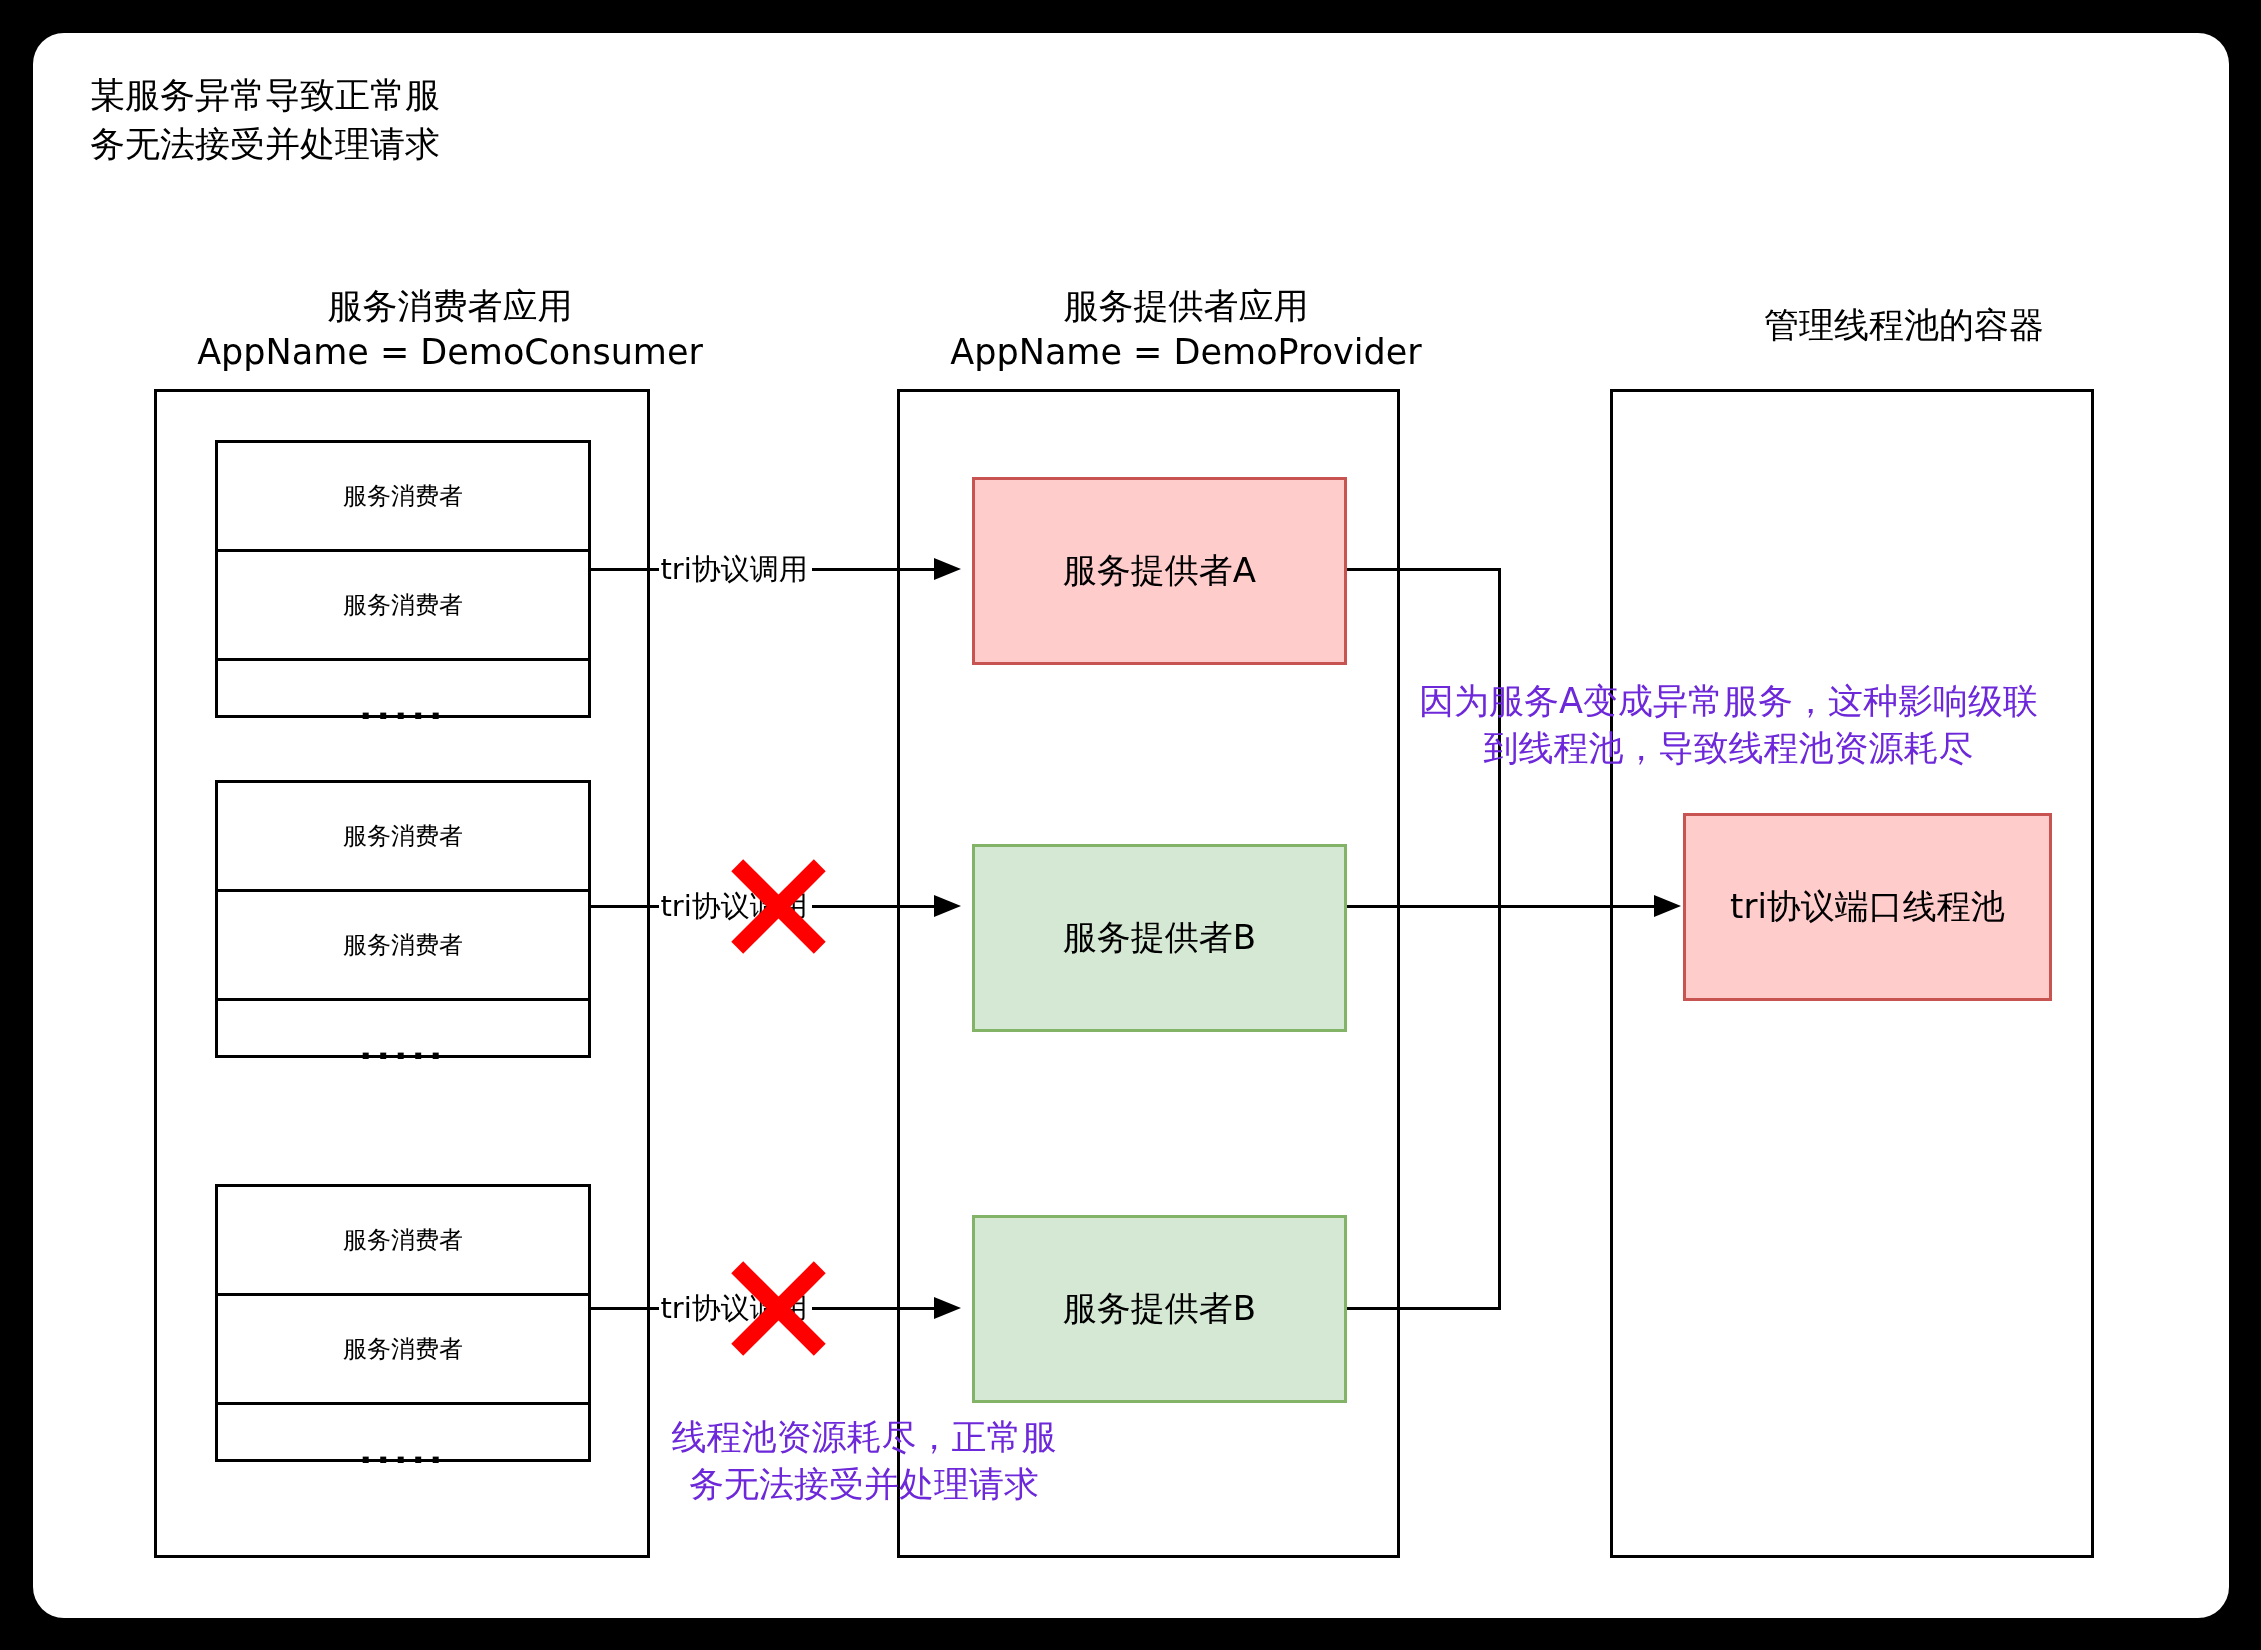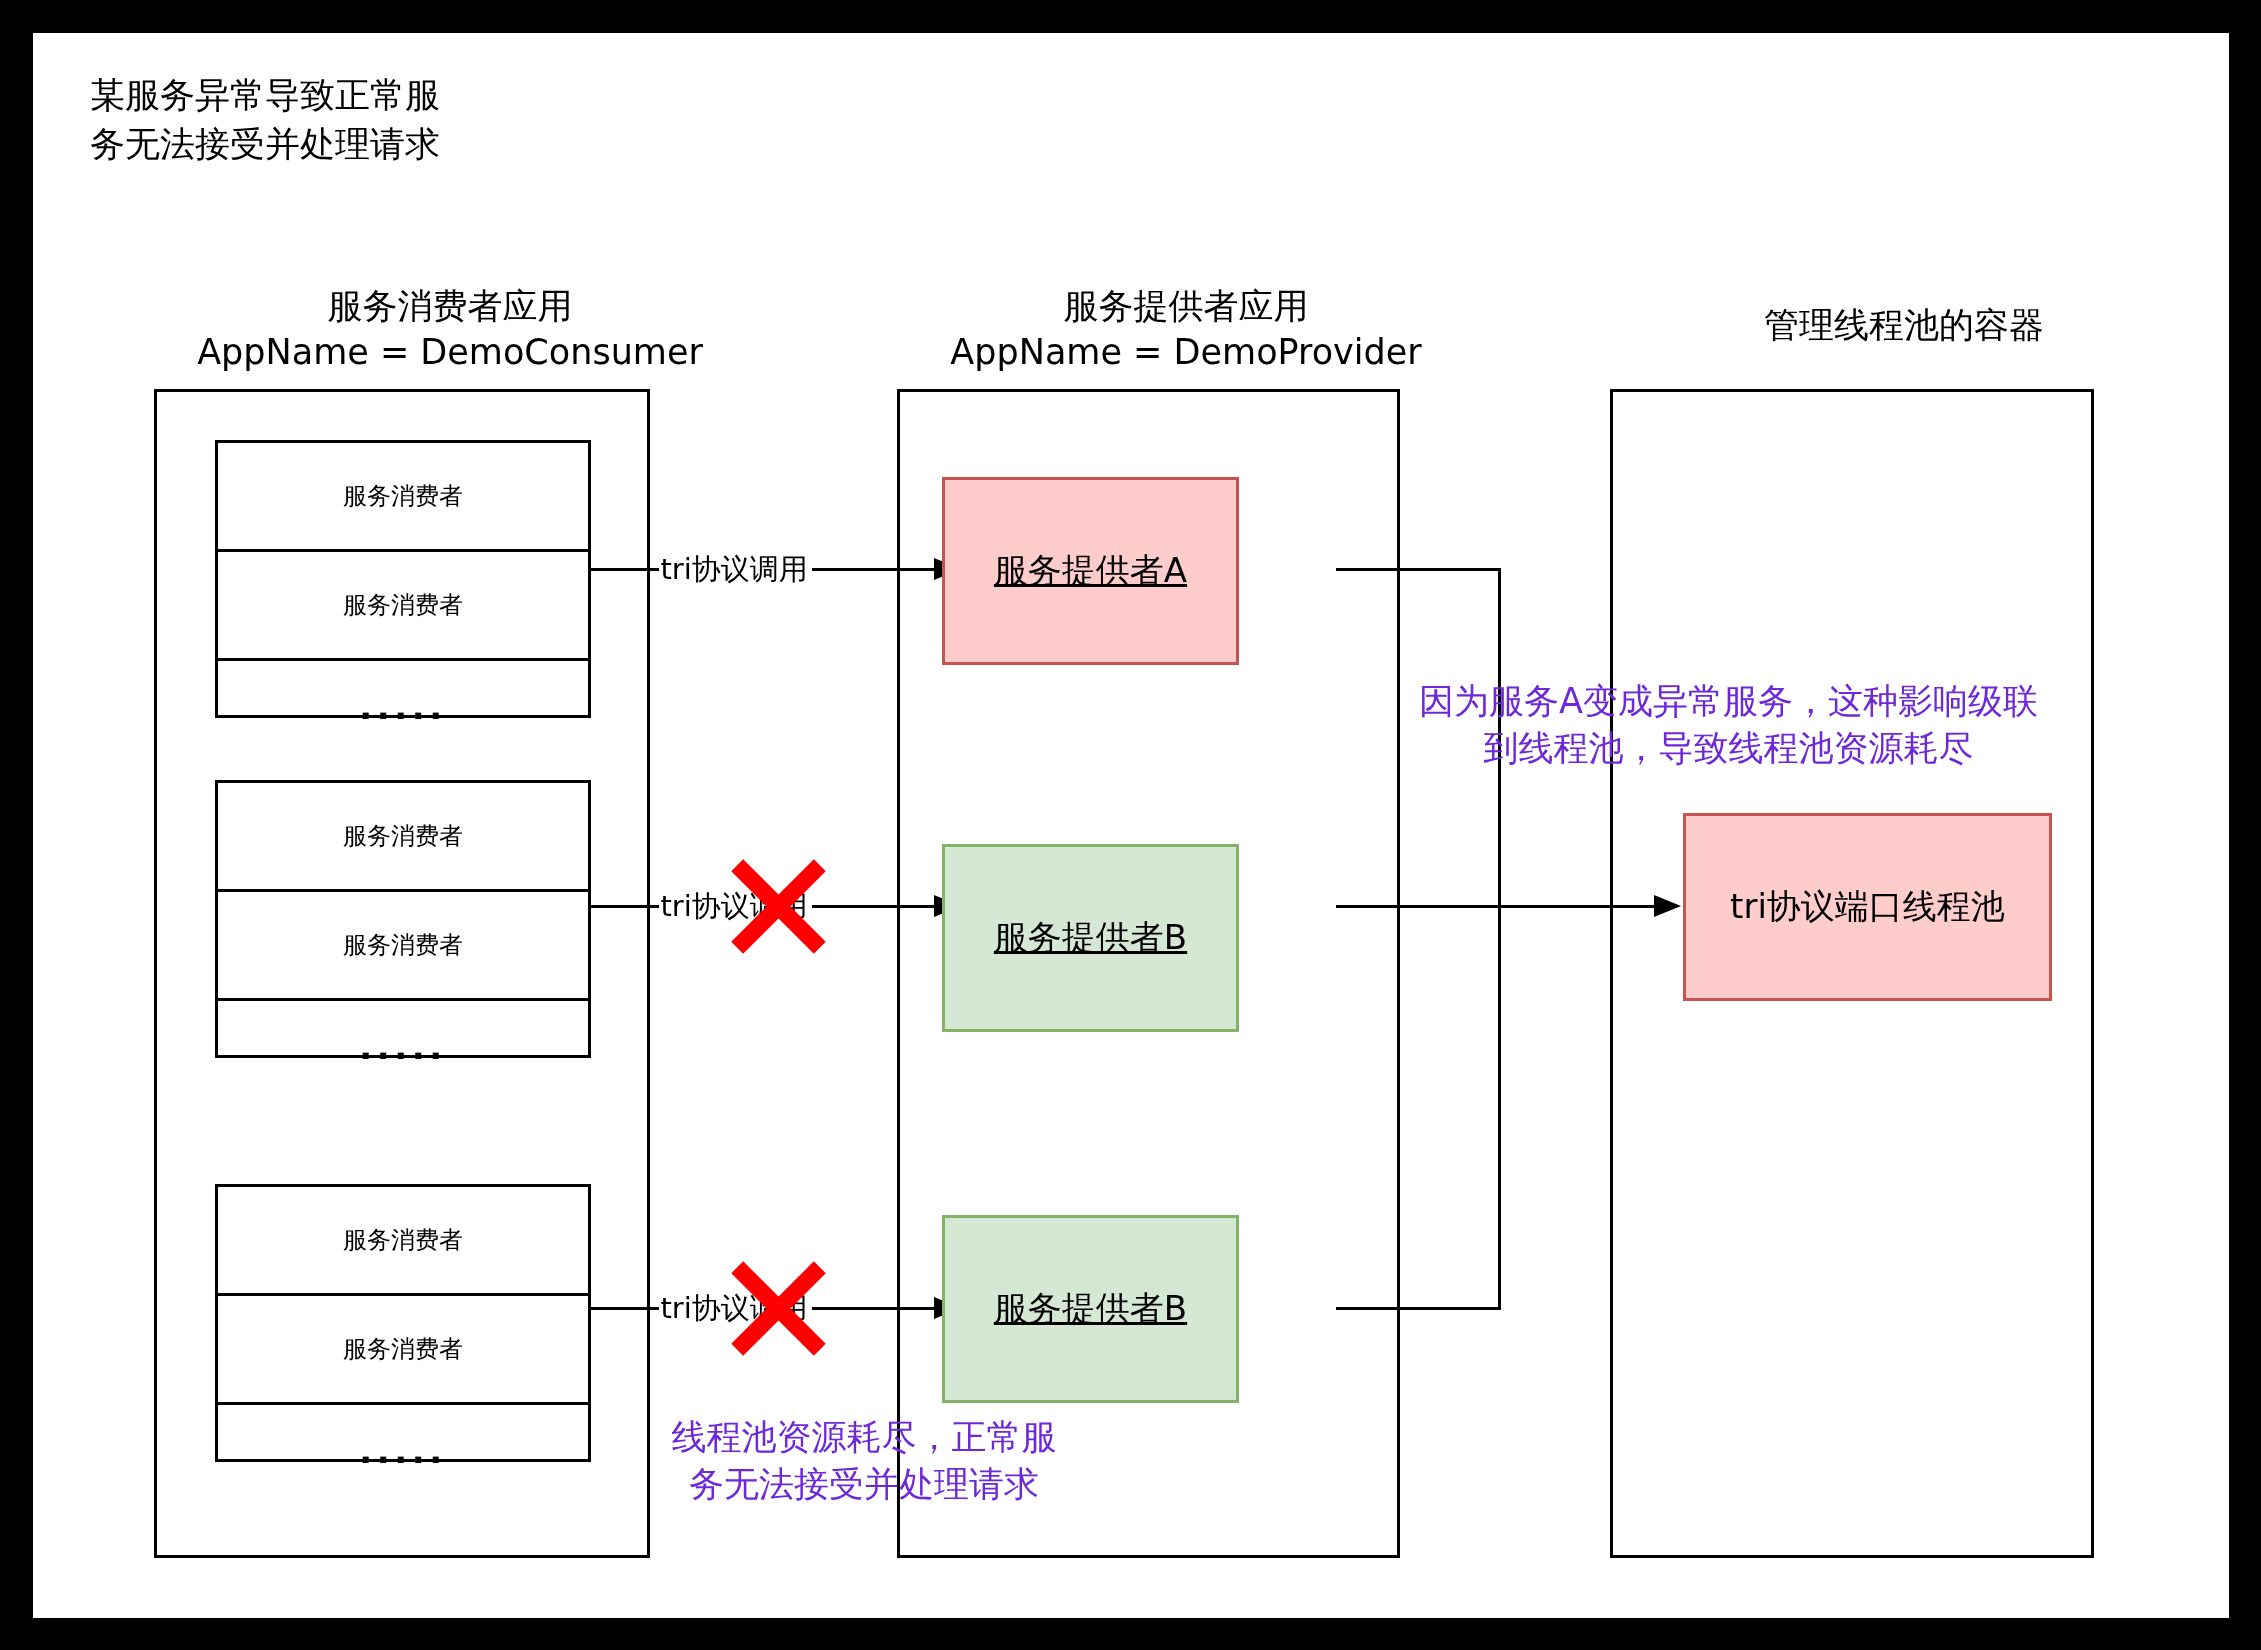--- a/index.html
+++ b/index.html
@@ -1,38 +1,38 @@
 <!DOCTYPE html>
 <html style="font-size:12.2px"><head>
 <meta charset="utf-8">
 <style>
   html,body{margin:0;padding:0;background:#000;}
   .stage{position:relative;width:2261px;height:1651px;background:#000;
          font-family:"DejaVu Sans","Liberation Sans",sans-serif;}
-  .canvas{position:absolute;left:33px;top:33px;width:2196px;height:1585px;background:#ffffff;}
+  .canvas{position:absolute;left:33px;top:33px;width:2196px;height:1585px;background:#ffffff;border-radius:31px;}
   .abs{position:absolute;}
   .multiline{white-space:pre-line;}
   .diagram-title{left:57px;top:38px;font-size:35px;line-height:49px;color:#000;}
   .col-header{top:250px;width:534px;text-align:center;font-size:35px;line-height:46px;color:#000;}
   .col-header.c1{left:150px;}
   .col-header.c2{left:886px;}
   .col-header.c3{left:1604px;top:269px;}
   .container-box{border:3.1px solid #000;background:#fff;box-sizing:border-box;}
   .cont-left{left:121px;top:356px;width:496px;height:1169px;}
   .cont-mid{left:864px;top:356px;width:503px;height:1169px;}
   .cont-right{left:1577px;top:356px;width:484px;height:1169px;}
   .consumer-group{left:182px;width:376px;height:278px;border:3.1px solid #000;box-sizing:border-box;background:#fff;}
   .cg1{top:407px;} .cg2{top:747px;} .cg3{top:1151px;}
   .consumer-row{height:109px;border-bottom:3.1px solid #000;display:flex;align-items:center;justify-content:center;
                 font-size:24px;color:#000;box-sizing:border-box;}
   .consumer-row:last-child{border-bottom:none;height:92px;}
   .consumer-row.dots{font-weight:bold;font-size:34px;letter-spacing:4.6px;}
   .node{display:flex;align-items:center;justify-content:center;font-size:34px;color:#000;
         box-sizing:border-box;text-align:center;}
-  .prov{left:909px;width:297px;height:188px;border:3.8px solid;text-decoration:underline;}
+  .prov{left:939px;width:375px;height:188px;border:3.8px solid;}
   .prov.a{top:444px;background:#ffcccc;border-color:#c75450;}
   .prov.b{top:780px;background:#d5e8d4;border-color:#82b366;margin-top:31px;}
   .prov.c{top:1182px;background:#d5e8d4;border-color:#82b366;}
   .pool{left:1650px;top:780px;width:369px;height:188px;border:3.8px solid #c75450;background:#ffcccc;}
   .hline{background:#000;height:3.1px;}
   .vline{background:#000;width:3.1px;}
   .arrowhead{width:0;height:0;border-top:11.4px solid transparent;border-bottom:11.4px solid transparent;
              border-left:27.5px solid #000;}
   .call-label{font-size:29px;line-height:38px;color:#000;background:#fff;padding:0 4.6px 0 1.5px;z-index:5;}
   .note{color:#6d28d9;font-size:35px;line-height:47px;text-align:center;z-index:6;}

